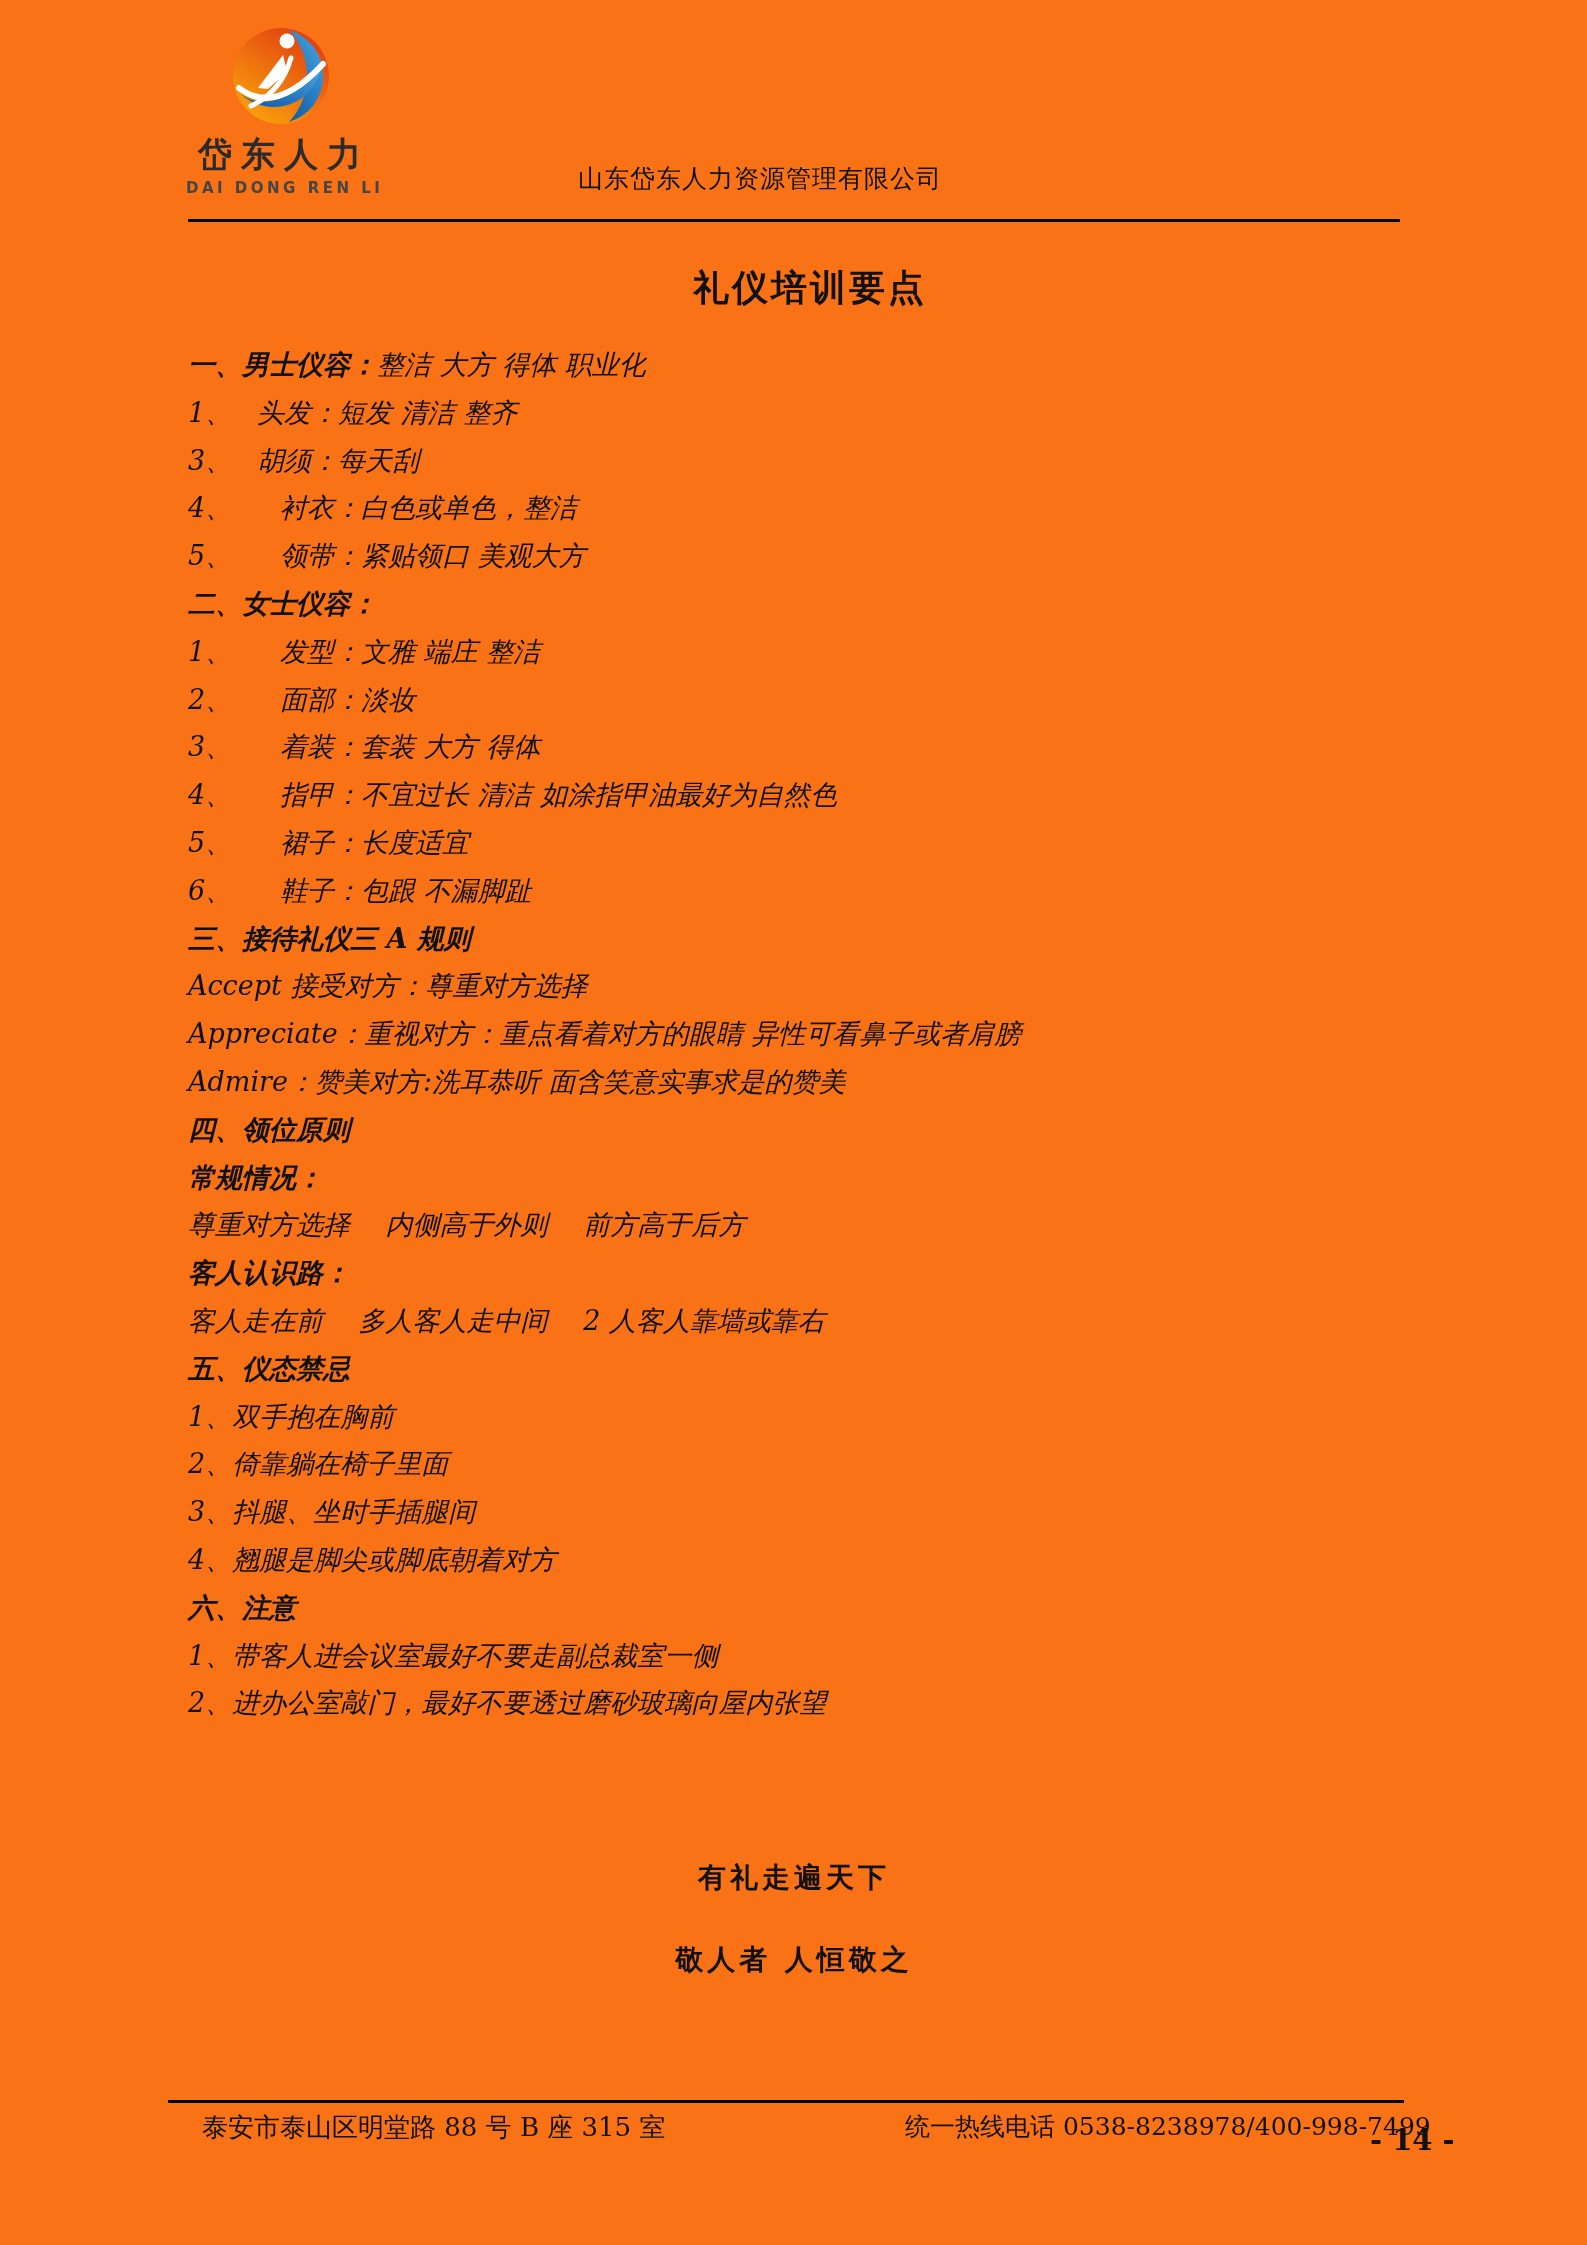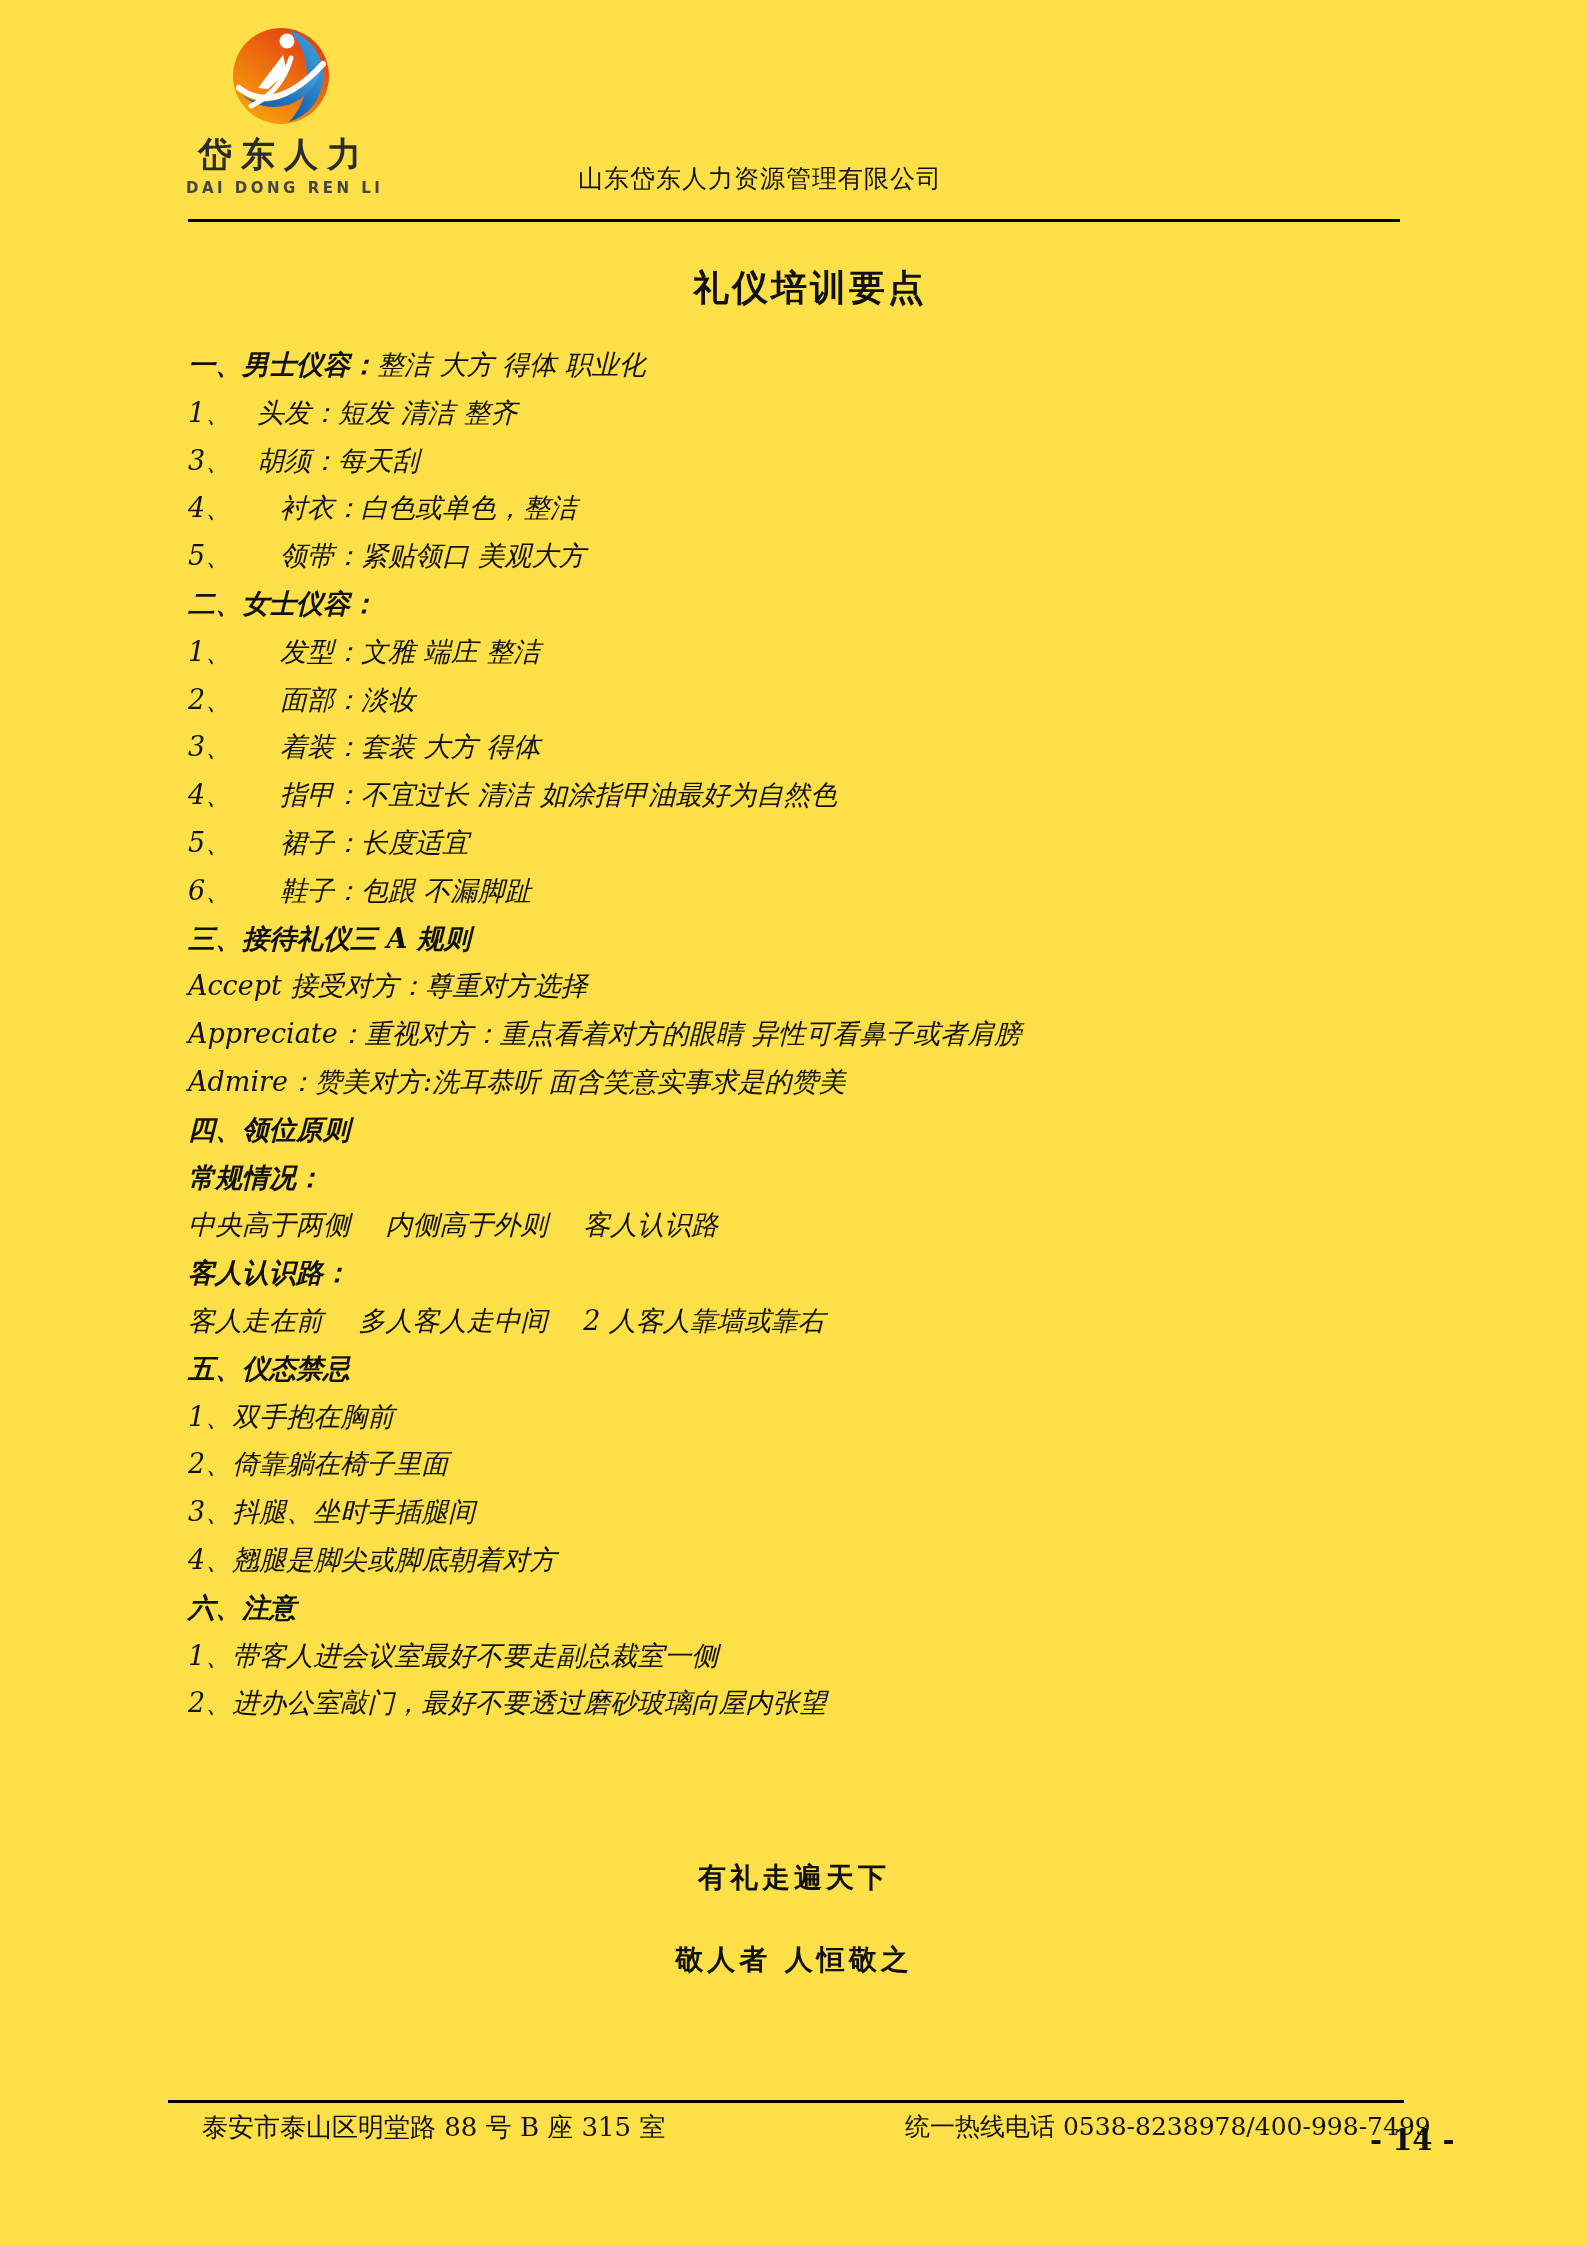--- a/index.html
+++ b/index.html
@@ -1,19 +1,19 @@
 <!DOCTYPE html>
 <html><head>
 <meta charset="utf-8">
 <style>
   html,body{margin:0;padding:0;background:#e9e9e9;}
   .page{
     position:relative;
     width:1587px;height:2245px;
-    background:#fde047;
+    background:#f97316;
     font-family:"DejaVu Serif","Liberation Serif",serif;
     color:#111;
     overflow:hidden;
     margin:0 auto;
   }
   
   .logo{position:absolute;left:186px;top:26px;width:190px;text-align:center;}
   .logo svg{width:100px;height:100px;display:block;margin:0 auto;}
   .logo-cn{
     font-family:"DejaVu Sans","Liberation Sans",sans-serif;
@@ -95,21 +95,21 @@
       <p class="ind2"><span class="num">3、</span><span>着装：套装 大方 得体</span></p>
       <p class="ind2"><span class="num">4、</span><span>指甲：不宜过长 清洁 如涂指甲油最好为自然色</span></p>
       <p class="ind2"><span class="num">5、</span><span>裙子：长度适宜</span></p>
       <p class="ind2"><span class="num">6、</span><span>鞋子：包跟 不漏脚趾</span></p>
       <p><span class="b">三、接待礼仪三 A 规则</span></p>
       <p><span>Accept 接受对方：尊重对方选择</span></p>
       <p><span>Appreciate：重视对方：重点看着对方的眼睛 异性可看鼻子或者肩膀</span></p>
       <p><span>Admire：赞美对方:洗耳恭听 面含笑意实事求是的赞美</span></p>
       <p><span class="b">四、领位原则</span></p>
       <p><span class="b">常规情况：</span></p>
-      <p><span>中央高于两侧　 内侧高于外则　 客人认识路</span></p>
+      <p><span>尊重对方选择　 内侧高于外则　 前方高于后方</span></p>
       <p><span class="b">客人认识路：</span></p>
       <p><span>客人走在前　 多人客人走中间　 2 人客人靠墙或靠右</span></p>
       <p><span class="b">五、仪态禁忌</span></p>
       <p><span>1、双手抱在胸前</span></p>
       <p><span>2、倚靠躺在椅子里面</span></p>
       <p><span>3、抖腿、坐时手插腿间</span></p>
       <p><span>4、翘腿是脚尖或脚底朝着对方</span></p>
       <p><span class="b">六、注意</span></p>
       <p><span>1、带客人进会议室最好不要走副总裁室一侧</span></p>
       <p><span>2、进办公室敲门，最好不要透过磨砂玻璃向屋内张望</span></p>

